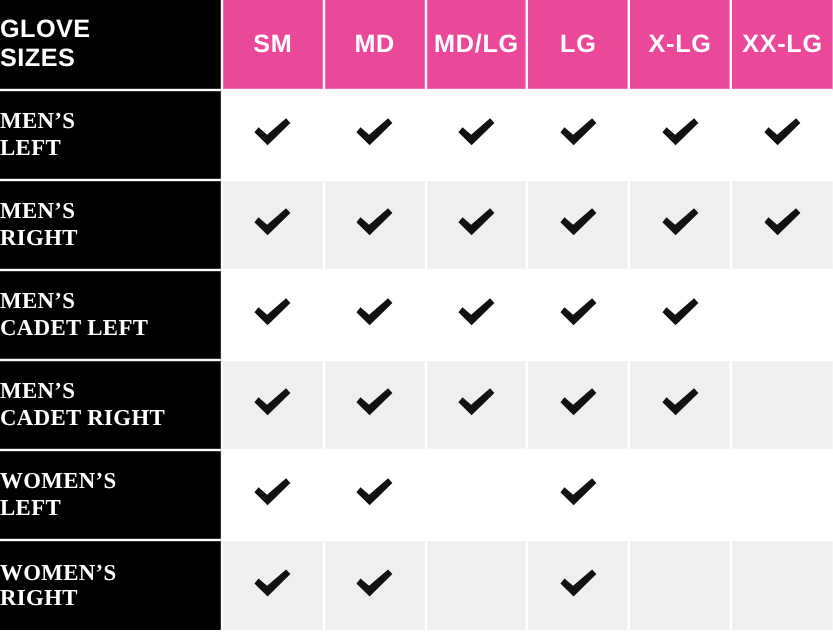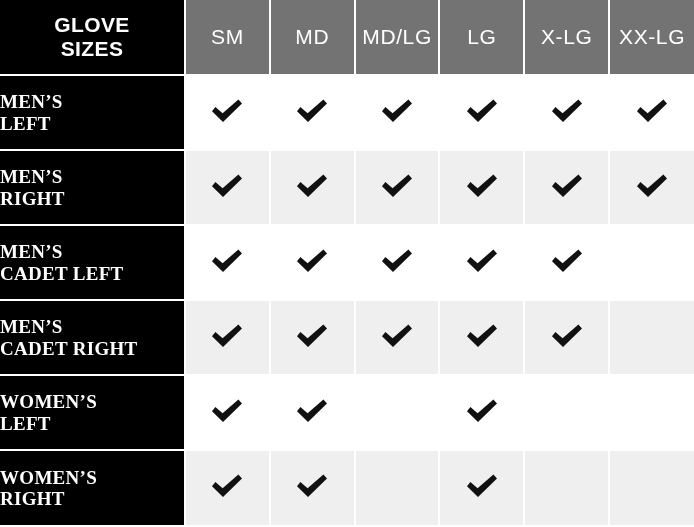--- a/index.html
+++ b/index.html
@@ -27,39 +27,39 @@
     padding: 0;
     margin: 0;
   }
   
   thead tr {
     height: 75px;
   }
   th.corner {
     background: #000000;
     color: #ffffff;
-    text-align: center;
+    text-align: left;
     vertical-align: middle;
     padding-left: 20px;
     font-size: 21px;
     font-weight: bold;
     letter-spacing: 0.4px;
     line-height: 1.12;
     text-transform: uppercase;
     width: 184px;
   }
   th.corner .l1 { display: block; }
   th.corner .l2 { display: block; }
   th.colhead {
-    background: #737373;
+    background: #ec4899;
     color: #ffffff;
     text-align: center;
     vertical-align: middle;
     font-size: 21px;
-    font-weight: normal;
+    font-weight: bold;
     letter-spacing: 0.6px;
     text-transform: uppercase;
     border-left: 2px solid #ffffff;
   }
   
   tbody tr {
     height: 75px;
   }
   td.rowhead {
     background: #000000;

